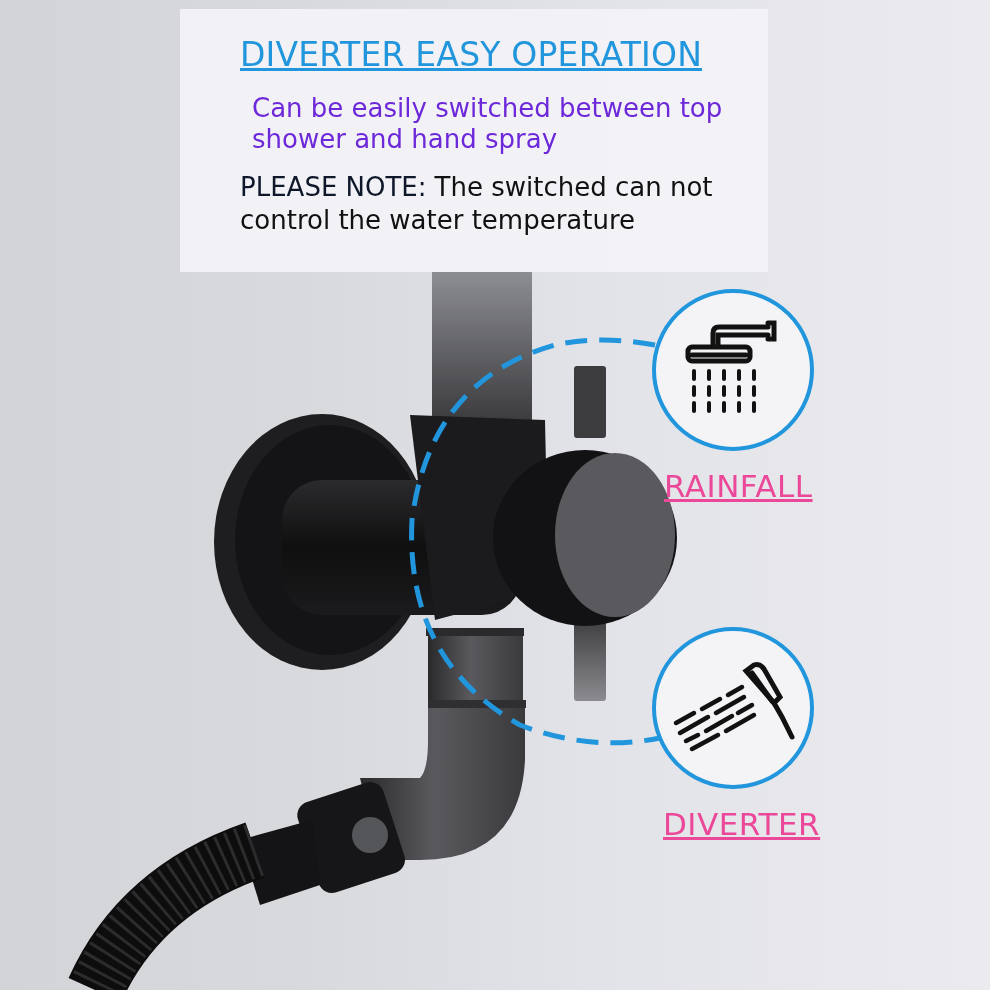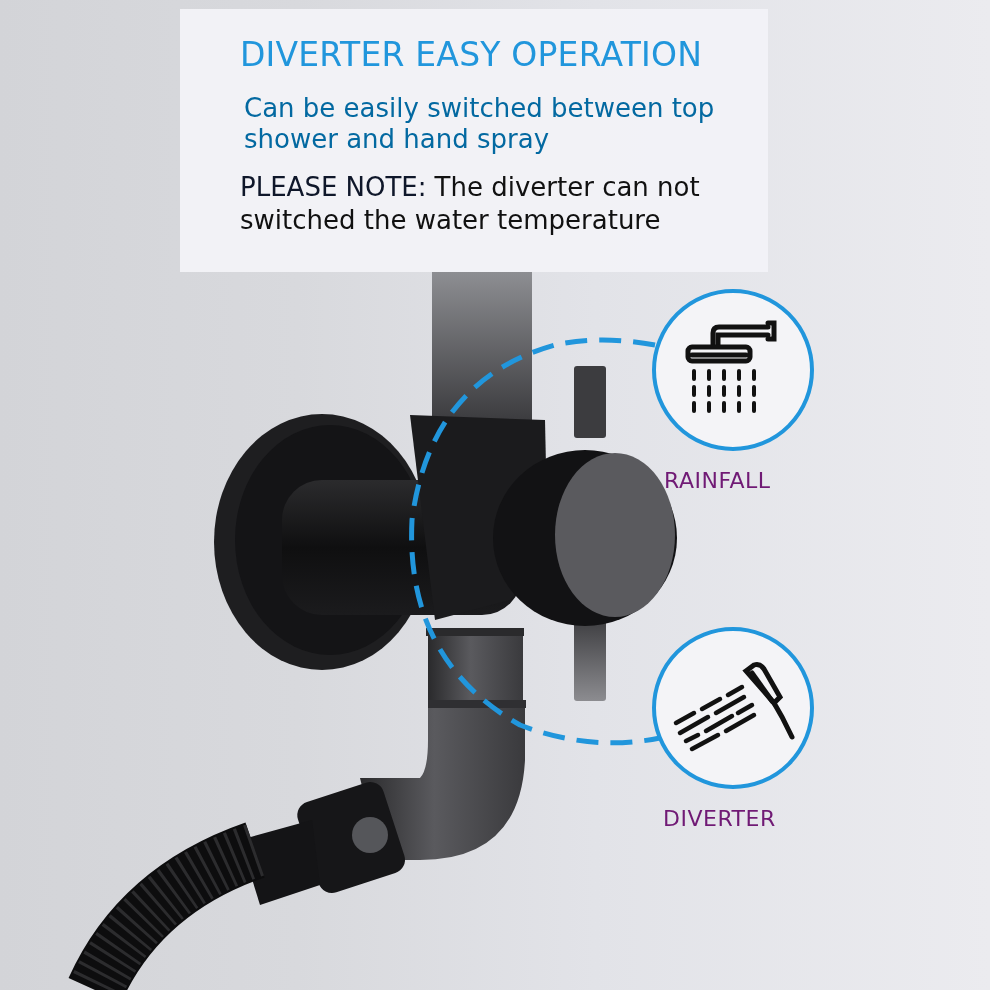--- a/index.html
+++ b/index.html
@@ -7,33 +7,33 @@
       width: 990px; height: 990px; overflow: hidden; position: relative;
       background: linear-gradient(90deg, #d3d4d8 0%, #d8d9dd 30%, #e2e3e8 60%, #ebebef 100%);
       font-family: "DejaVu Sans", "Liberation Sans", sans-serif;
     }
     .scene { position: absolute; inset: 0; }
     .info-panel {
       position: absolute; left: 180px; top: 9px; width: 588px; height: 263px;
       background: rgba(243,243,247,0.96);
       box-sizing: border-box; padding: 26px 0 0 60px;
     }
-    .headline { color: #2196dc; font-size: 33px; line-height: 40px; letter-spacing: 0.2px; margin: 0; font-weight: normal; }
-    .desc { color: #0369a1; font-size: 26px; line-height: 31px; margin: 18px 0 0 4px; }
+    .headline { color: #2196dc; font-size: 33px; line-height: 40px; letter-spacing: 0.2px; margin: 0; font-weight: normal; text-decoration: underline; }
+    .desc { color: #6d28d9; font-size: 26px; line-height: 31px; margin: 18px 0 0 12px; }
     .note { color: #111; font-size: 26px; line-height: 33px; margin: 16px 0 0 0; }
     .note-label { color: #0f172a; margin-right: 8px; }
 
     .icon-circle {
       position: absolute; width: 154px; height: 154px; border-radius: 50%;
       border: 4px solid #2196dc; background: #f4f4f7;
       display: flex; align-items: center; justify-content: center;
     }
     .rain-circle { left: 652px; top: 289px; }
     .hand-circle { left: 652px; top: 627px; }
-    .feature-label { position: absolute; color: #701a75; font-size: 22px; letter-spacing: 0.5px; }
+    .feature-label { position: absolute; color: #ec4899; font-size: 31px; letter-spacing: 0.5px; text-decoration: underline; }
     .rain-label { left: 664px; top: 468px; }
     .hand-label { left: 663px; top: 806px; }
     svg.faucet { position: absolute; left: 0; top: 0; }
   </style>
 </head>
 <body>
 
 <div class="scene">
 
   <svg class="faucet" width="990" height="990" viewBox="0 0 990 990">
@@ -87,21 +87,21 @@
     <path d="M255 850 Q140 890 95 990" stroke="#0d0d0e" stroke-width="58" fill="none"></path>
     <path d="M255 850 Q140 890 95 990" stroke="#2c2c2e" stroke-width="54" fill="none" stroke-dasharray="3 7"></path>
 
     <path d="M655 345 Q600 335 555 345 Q430 380 412 520 Q405 660 520 725 Q590 752 660 738" stroke="#2196dc" stroke-width="5" fill="none" stroke-dasharray="22 12"></path>
   </svg>
 
   <div class="info-panel">
     <h1 class="headline">DIVERTER EASY OPERATION</h1>
     <p class="desc">Can be easily switched between top shower and hand spray</p>
     <p class="note">
-      <span class="note-label">PLEASE NOTE:</span><span>The diverter can not switched the water temperature</span>
+      <span class="note-label">PLEASE NOTE:</span><span>The switched can not control the water temperature</span>
     </p>
   </div>
 
   <div class="icon-circle rain-circle">
     <svg width="110" height="110" viewBox="0 0 110 110">
       <g stroke="#111" stroke-width="5" fill="none" stroke-linecap="round">
         <path d="M35 30 L35 18 Q35 12 41 12 L90 12"></path>
         <path d="M40 30 L40 20 L90 20"></path>
         <path d="M90 8 L96 8 L96 24 L90 24"></path>
         <rect x="10" y="32" width="62" height="14" rx="4"></rect>

